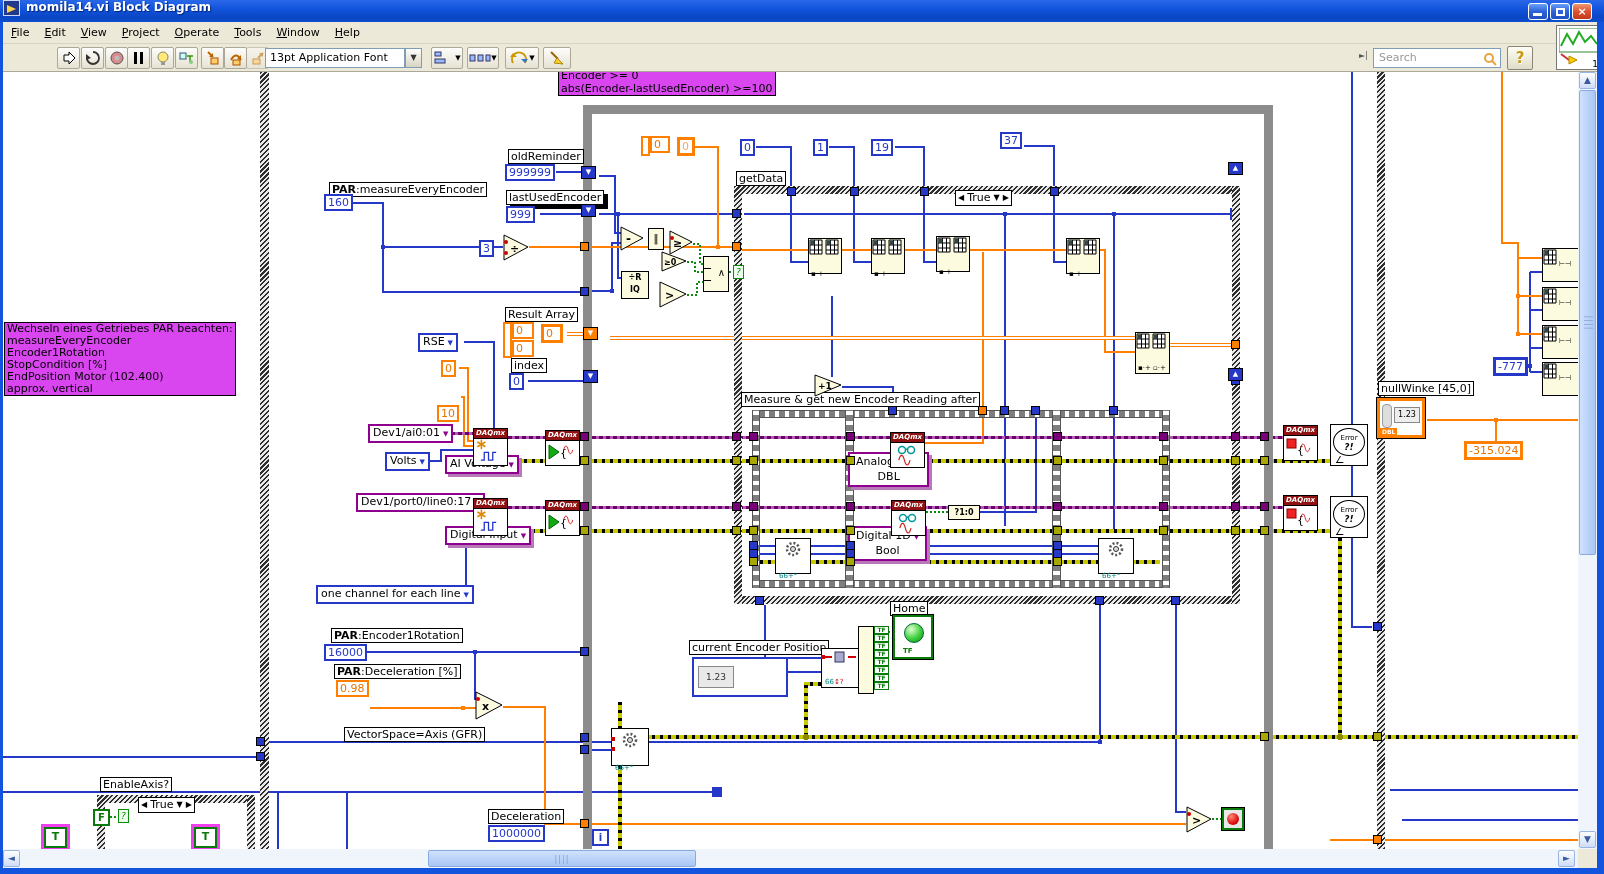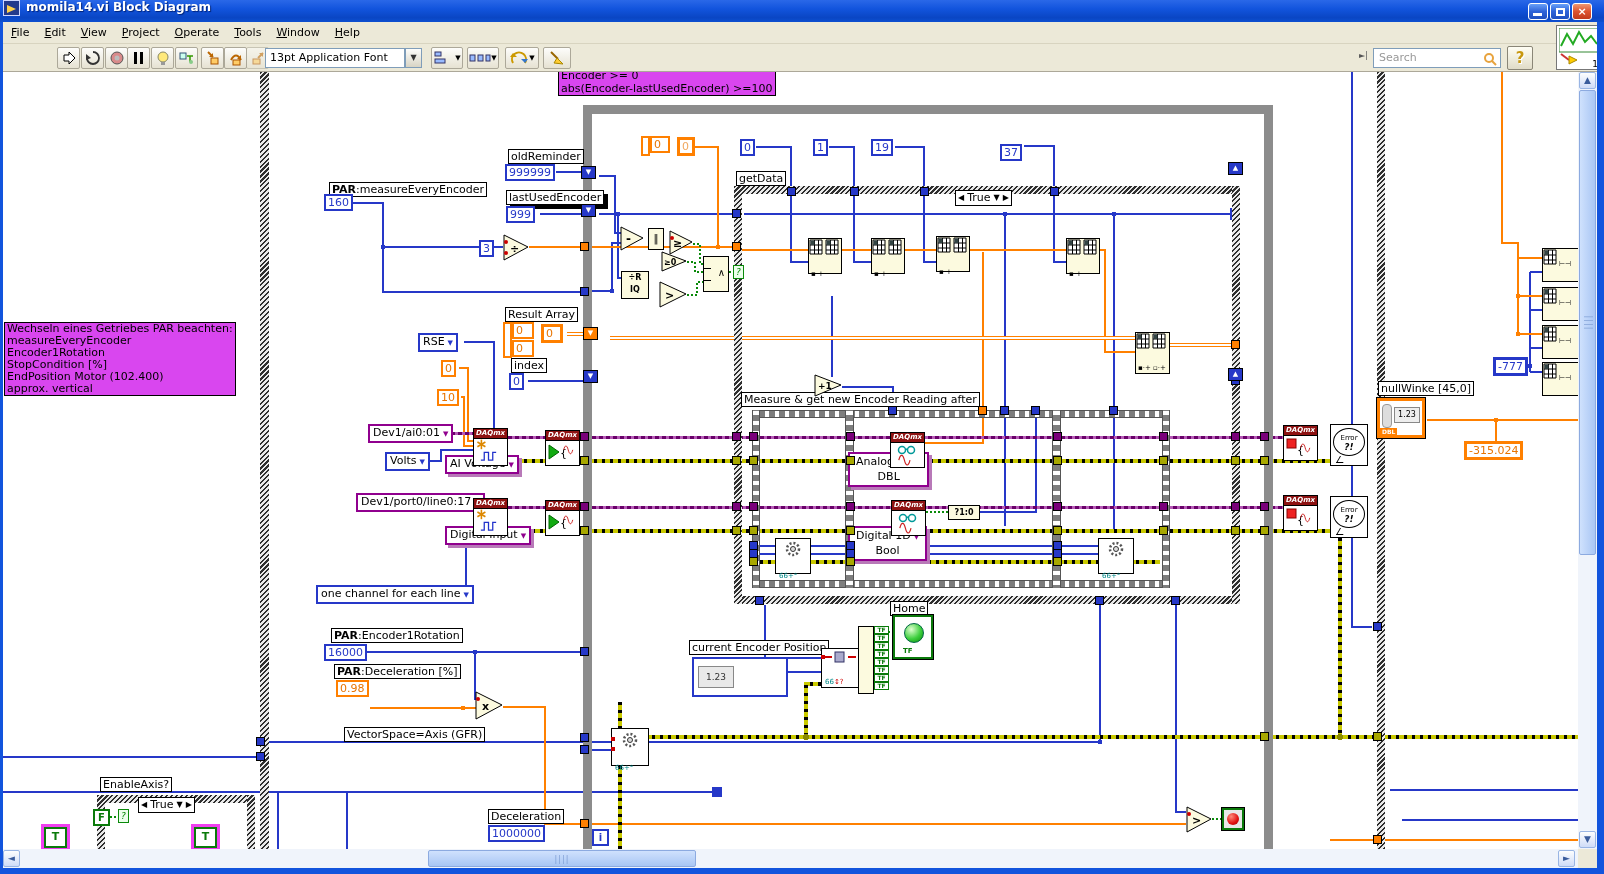--- a/index.html
+++ b/index.html
@@ -394,21 +394,21 @@
   <div class="cst" style="left:506px;top:206px">999</div>
   <div class="lbl" style="left:505px;top:307px">Result Array</div>
   <div class="abs" style="left:503px;top:322px;z-index:4">
     <div class="abs" style="left:0;top:0;width:9px;height:36px;border:2px solid #FF8000;background:#fff"></div>
     <div class="cst o" style="left:9px;top:0;width:22px">0</div>
     <div class="cst o" style="left:9px;top:18px;width:22px">0</div>
     <div class="cst o th" style="left:38px;top:2px;width:22px">0</div>
   </div>
   <div class="ring" style="left:418px;top:333px"><span>RSE</span><span class="dd">▼</span></div>
   <div class="cst o" style="left:441px;top:360px">0</div>
-  <div class="cst o" style="left:437px;top:389px">10</div>
+  <div class="cst o" style="left:437px;top:405px">10</div>
   <div class="lbl" style="left:511px;top:358px">index</div>
   <div class="cst" style="left:509px;top:373px">0</div>
   <div class="ring p" style="left:368px;top:424px"><span>Dev1/ai0:01</span><span class="dd">▼</span></div>
   <div class="ring" style="left:385px;top:452px"><span>Volts</span><span class="dd">▼</span></div>
   <div class="ring p sh" style="left:445px;top:455px"><span>AI Voltage</span><span class="dd">▼</span></div>
   <div class="ring p" style="left:356px;top:493px"><span>Dev1/port0/line0:17</span><span class="dd">▼</span></div>
   <div class="ring p sh" style="left:445px;top:526px"><span>Digital Input</span><span class="dd">▼</span></div>
   <div class="ring" style="left:316px;top:585px"><span>one channel for each line</span><span class="dd">▼</span></div>
   <div class="lbl" style="left:331px;top:628px"><b>PAR</b><span>:Encoder1Rotation</span></div>
   <div class="cst" style="left:324px;top:644px">16000</div>
@@ -453,21 +453,21 @@
   <div class="cst o th" style="left:1464px;top:441px">-315.024</div>
 
   <div class="abs" style="left:641px;top:136px;z-index:4">
     <div class="abs" style="left:0;top:0;width:9px;height:20px;border:2px solid #FF8000;background:#fff"></div>
     <div class="cst o" style="left:9px;top:0;width:20px;position:absolute">0</div>
     <div class="cst o th" style="left:36px;top:1px;width:18px;position:absolute;color:#f0a860">0</div>
   </div>
   <div class="cst" style="left:740px;top:139px">0</div>
   <div class="cst" style="left:813px;top:139px">1</div>
   <div class="cst" style="left:871px;top:139px">19</div>
-  <div class="cst" style="left:1000px;top:144px">37</div>
+  <div class="cst" style="left:1000px;top:132px">37</div>
   <div class="cst" style="left:479px;top:240px">3</div>
 
   <div class="lbl" style="left:100px;top:777px">EnableAxis?</div>
   <div class="sel" style="left:138px;top:797px">
     <span class="ar">◀</span>
     <span>True</span>
     <span class="ar">▼</span>
     <span class="ar">▶</span>
   </div>
   <div class="boolc" style="left:93px;top:809px;width:17px;height:17px;font-size:10px;line-height:13px">F</div>

